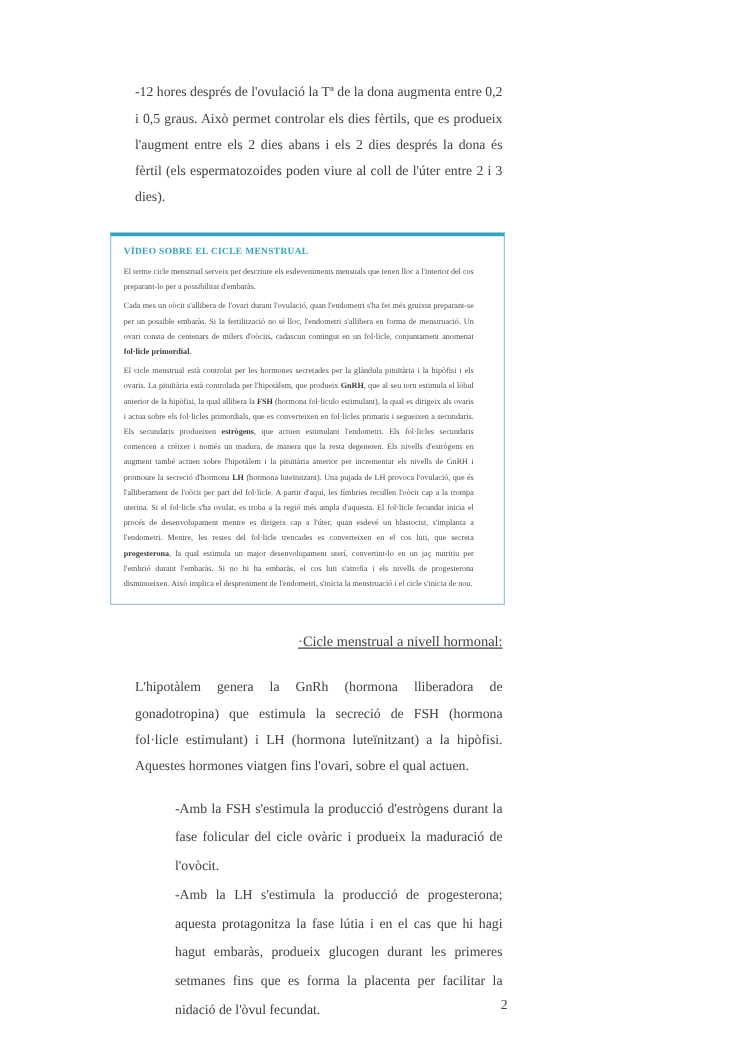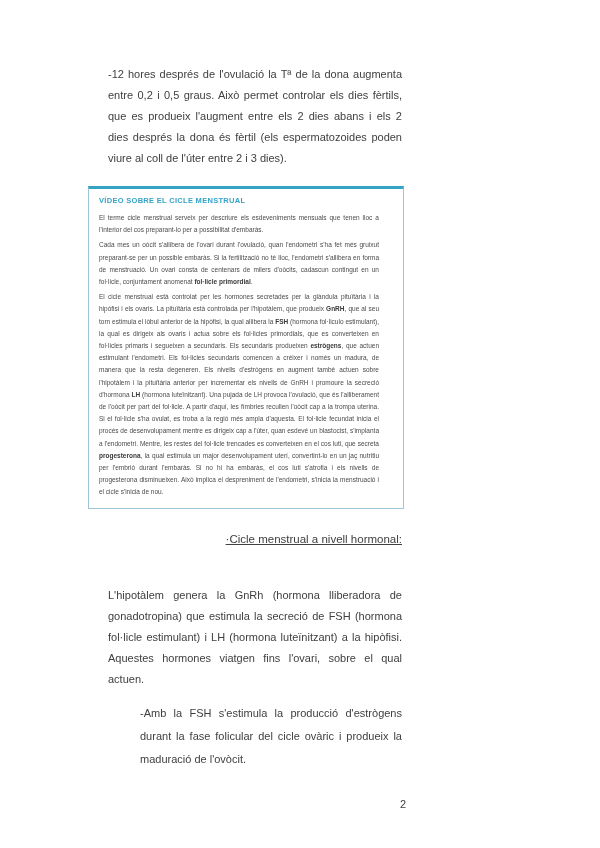--- a/index.html
+++ b/index.html
@@ -5,21 +5,21 @@
   html, body {
     margin: 0;
     padding: 0;
     background: #ffffff;
   }
   .page {
     position: relative;
     width: 480px;
     height: 848px;
     background: #ffffff;
-    font-family: Liberation Sans, sans-serif;
+    font-family: Liberation Serif, serif;
     color: #404040;
     overflow: hidden;
   }
   .content {
     padding: 64px 78px 0 108px;
   }
   .body-text {
     font-size: 11px;
     line-height: 21px;
     text-align: justify;
@@ -55,21 +55,21 @@
   }
   .section-heading {
     font-size: 11.5px;
     font-weight: 400;
     text-decoration: underline;
     margin: 24px 0 0 0;
     color: #404040;
     text-align: right;
   }
   .section-intro {
-    margin-top: 40px;
+    margin-top: 20px;
   }
   .indented {
     margin-left: 32px;
     margin-top: 12px;
   }
   .indented .body-text {
     line-height: 23px;
   }
   .page-number {
     position: absolute;
@@ -96,18 +96,19 @@
           <p><span>El cicle menstrual està controlat per les hormones secretades per la glàndula pituïtària i la hipòfisi i els ovaris. La pituïtària està controlada per l'hipotàlem, que produeix </span><b>GnRH</b><span>, que al seu torn estimula el lòbul anterior de la hipòfisi, la qual allibera la </span><b>FSH</b><span> (hormona fol·liculo estimulant), la qual es dirigeix als ovaris i actua sobre els fol·licles primordials, que es converteixen en fol·licles primaris i segueixen a secundaris. Els secundaris produeixen </span><b>estrògens</b><span>, que actuen estimulant l'endometri. Els fol·licles secundaris comencen a créixer i només un madura, de manera que la resta degeneren. Els nivells d'estrògens en augment també actuen sobre l'hipotàlem i la pituïtària anterior per incrementar els nivells de GnRH i promoure la secreció d'hormona </span><b>LH</b><span> (hormona luteïnitzant). Una pujada de LH provoca l'ovulació, que és l'alliberament de l'oòcit per part del fol·licle. A partir d'aquí, les fímbries recullen l'oòcit cap a la trompa uterina. Si el fol·licle s'ha ovulat, es troba a la regió més ampla d'aquesta. El fol·licle fecundat inicia el procés de desenvolupament mentre es dirigeix cap a l'úter, quan esdevé un blastocist, s'implanta a l'endometri. Mentre, les restes del fol·licle trencades es converteixen en el cos luti, que secreta </span><b>progesterona</b><span>, la qual estimula un major desenvolupament uterí, convertint-lo en un jaç nutritiu per l'embrió durant l'embaràs. Si no hi ha embaràs, el cos luti s'atrofia i els nivells de progesterona disminueixen. Això implica el despreniment de l'endometri, s'inicia la menstruació i el cicle s'inicia de nou.</span></p>
         </div>
     </div>
 
     <h2 class="section-heading">·Cicle menstrual a nivell hormonal:</h2>
 
     <p class="body-text section-intro">L'hipotàlem genera la GnRh (hormona lliberadora de gonadotropina) que estimula la secreció de FSH (hormona fol·licle estimulant) i LH (hormona luteïnitzant) a la hipòfisi. Aquestes hormones viatgen fins l'ovari, sobre el qual actuen.</p>
 
     <div class="indented">
       <p class="body-text">-Amb la FSH s'estimula la producció d'estrògens durant la fase folicular del cicle ovàric i produeix la maduració de l'ovòcit.</p>
+      <p class="body-text">-Amb la LH s'estimula la producció de progesterona; aquesta protagonitza la fase lútia i en el cas que hi hagi hagut embaràs, produeix glucogen durant les primeres setmanes fins que es forma la placenta per facilitar la nidació de l'òvul fecundat.</p>
     </div>
 
   </div>
 
   <div class="page-number">2</div>
 </div>
 
 </body></html>

